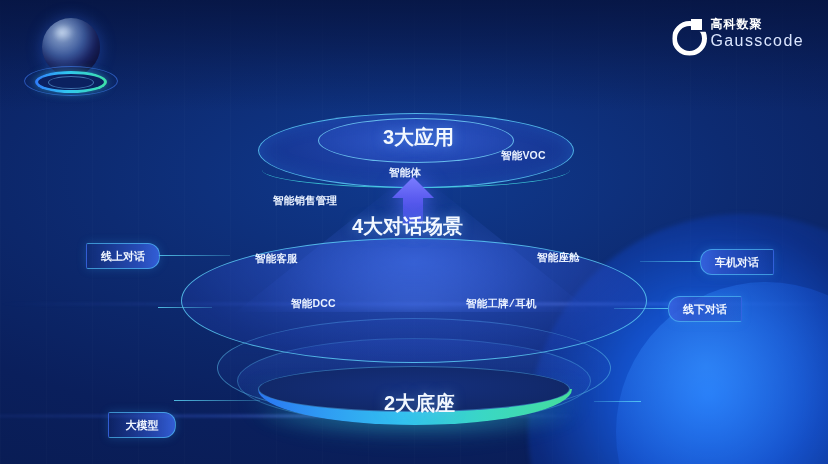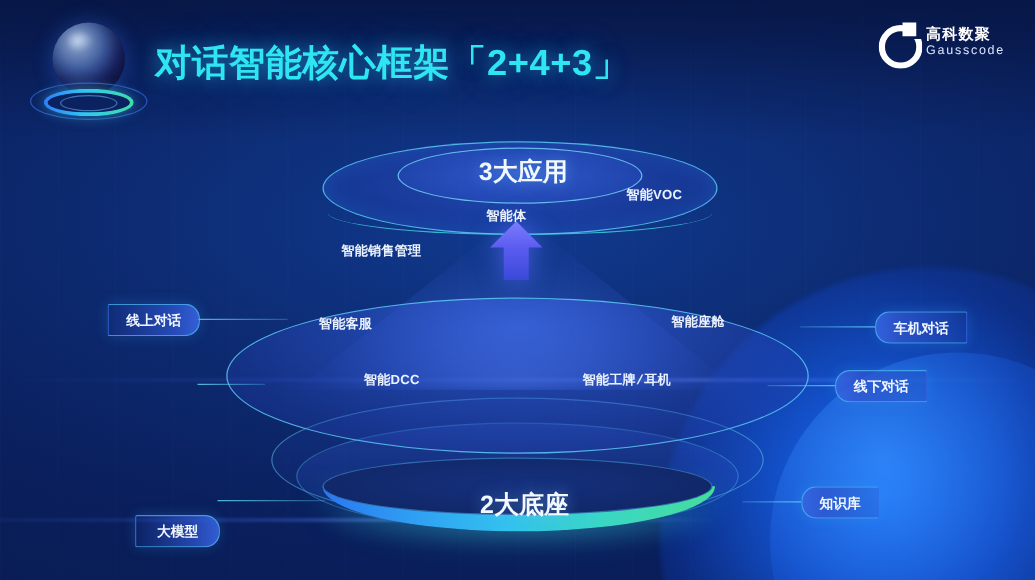--- a/index.html
+++ b/index.html
@@ -88,21 +88,21 @@
   .brand{position:absolute;right:24px;top:18px;display:flex;align-items:center;gap:8px;}
   .brand-mark{position:relative;width:30px;height:30px;flex:0 0 30px;}
   .brand-c{
     position:absolute;left:0;top:2px;width:25px;height:25px;border-radius:50%;
     border:5px solid #ffffff;
     clip-path:polygon(0 0,62% 0,62% 32%,100% 32%,100% 100%,0 100%);
   }
   .brand-sq{position:absolute;right:0;top:0;width:11px;height:11px;background:#ffffff;}
   .brand-txt{display:flex;flex-direction:column;line-height:1;}
   .brand-cn{font-size:12px;font-weight:bold;color:#fff;letter-spacing:1px;}
-  .brand-en{font-size:10px;color:#dbe6ff;letter-spacing:1.4px;margin-top:3px;}
+  .brand-en{font-size:16px;color:#dbe6ff;letter-spacing:1.4px;margin-top:3px;}
 
   
   .ellipse{
     position:absolute;border-radius:50%;
     box-sizing:border-box;
   }
 
   
   .top-disc{
     left:258px;top:113px;width:316px;height:75px;
@@ -242,21 +242,20 @@
   <div class="bg-topfade"></div>
 
   <div class="orb-wrap">
     <div class="orb"></div>
     <div class="orb-spec"></div>
     <div class="ellipse orb-ring r-out"></div>
     <div class="ellipse orb-ring r-mid"></div>
     <div class="ellipse orb-ring r-in"></div>
   </div>
 
-  <div class="page-title">对话智能核心框架「2+4+3」</div>
 
   <div class="brand">
     <div class="brand-mark">
       <div class="brand-c"></div>
       <div class="brand-sq"></div>
     </div>
     <div class="brand-txt">
       <span class="brand-cn">高科数聚</span>
       <span class="brand-en">Gausscode</span>
     </div>
@@ -286,20 +285,21 @@
 
   <div class="cyl-glow"></div>
   <div class="cyl-body"></div>
   <div class="cyl-body-mask"></div>
 
   <div class="lbl big-title t-3app">3大应用</div>
   <div class="lbl sub-lbl t-sales">智能销售管理</div>
   <div class="lbl sub-lbl t-voc">智能VOC</div>
   <div class="lbl sub-lbl t-agent">智能体</div>
 
+  <div class="lbl big-title t-4scene">4大对话场景</div>
   <div class="lbl sub-lbl t-kefu">智能客服</div>
   <div class="lbl sub-lbl t-zuocang">智能座舱</div>
   <div class="lbl sub-lbl t-dcc">智能DCC</div>
   <div class="lbl sub-lbl t-gongpai">智能工牌/耳机</div>
 
   <div class="lbl big-title t-2base">2大底座</div>
 
   <div class="conn c-online"></div>
   <div class="pill flat-l p-online">线上对话</div>
 
@@ -308,15 +308,14 @@
   <div class="conn c-model"></div>
   <div class="pill flat-l p-model">大模型</div>
 
   <div class="conn rev c-car"></div>
   <div class="pill right flat-r p-car">车机对话</div>
 
   <div class="conn rev c-offline"></div>
   <div class="pill right flat-r p-offline">线下对话</div>
 
   <div class="conn rev c-kb"></div>
-  <div class="pill right flat-r p-kb">知识库</div>
 
 </div>
 
 </body></html>

